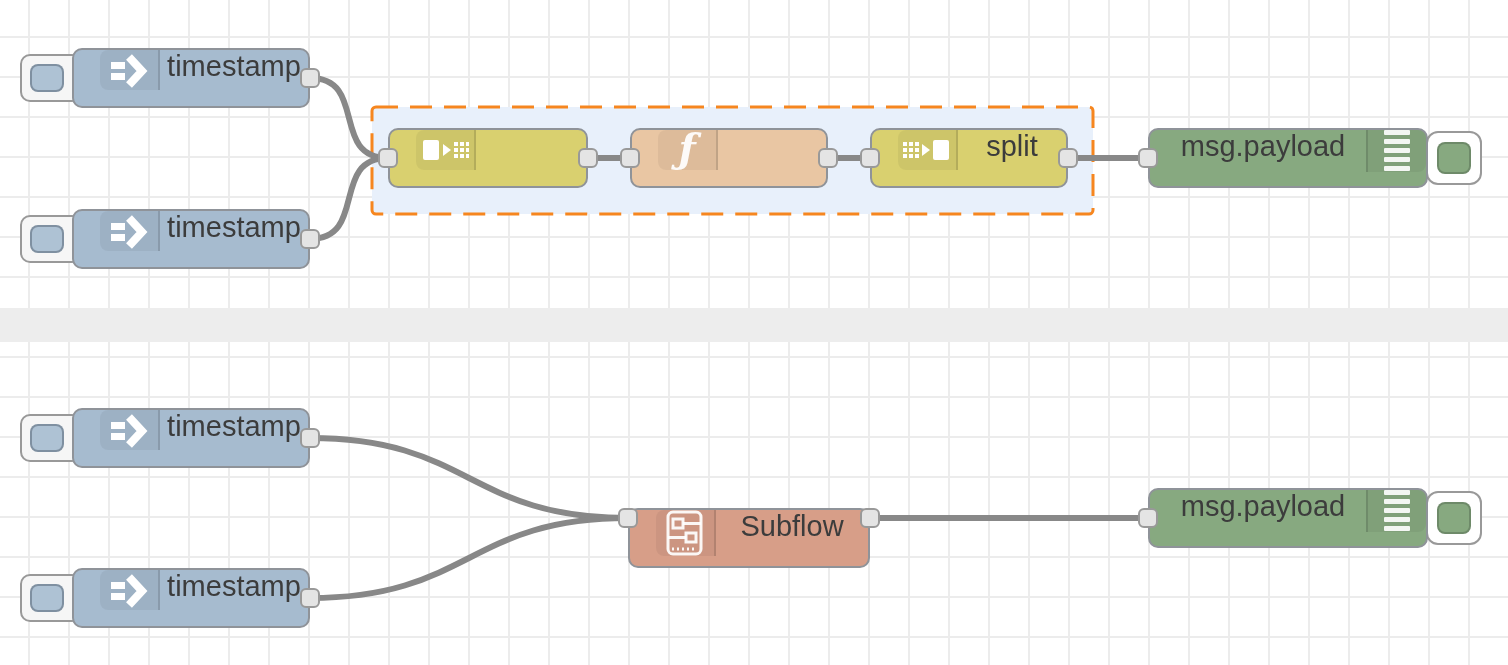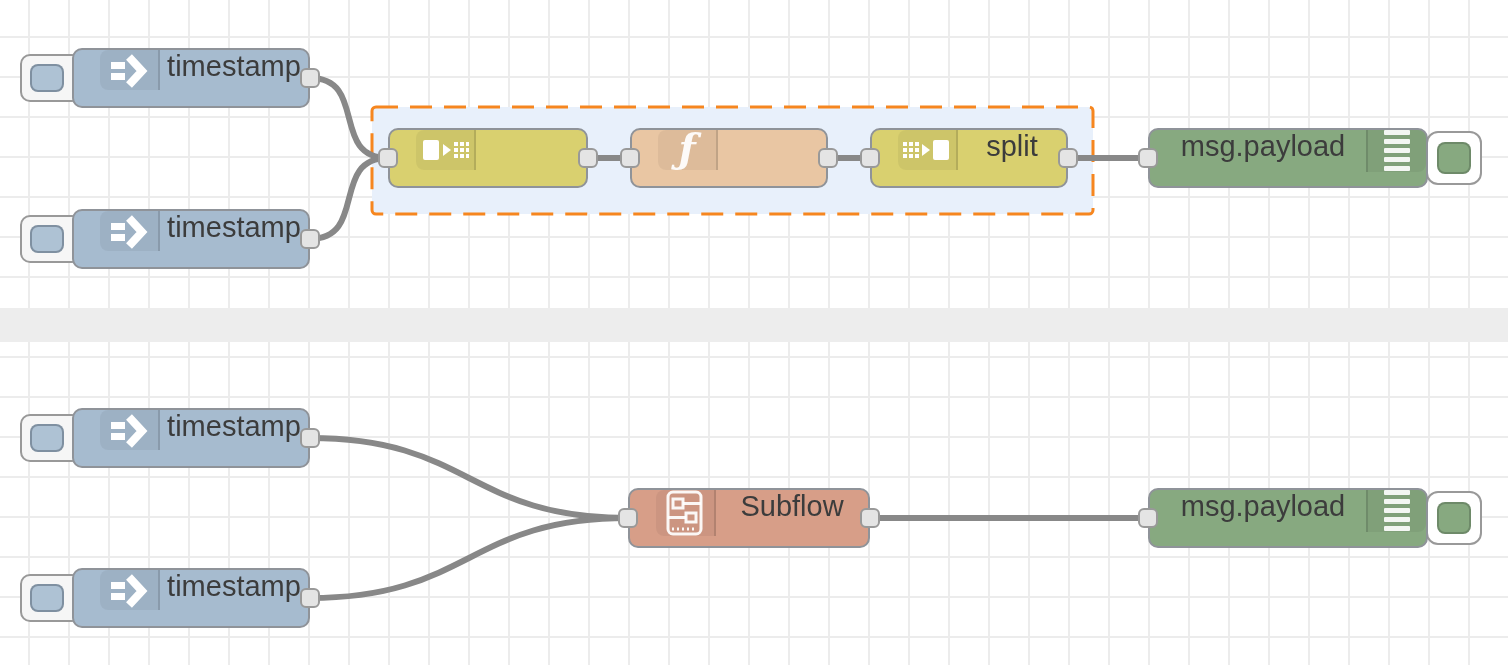--- a/index.html
+++ b/index.html
@@ -210,21 +210,21 @@
     <div class="shelf left">
       <svg width="40" height="40" viewBox="0 0 40 40">
         <rect x="2" y="12" width="14" height="7" fill="#fff"></rect>
         <rect x="2" y="23" width="14" height="7" fill="#fff"></rect>
         <polyline points="20,7 33,21 20,35" fill="none" stroke="#fff" stroke-width="8"></polyline>
       </svg>
     </div>
     <div class="label">timestamp</div>
   </div>
 
-  <div class="node subflow" style="left:628px;top:488px;width:242px">
+  <div class="node subflow" style="left:628px;top:508px;width:242px">
     <div class="shelf left">
       <svg width="40" height="46" viewBox="0 0 40 46" fill="none" stroke="rgba(255,255,255,0.92)" stroke-width="3">
         <rect x="3" y="2" width="33" height="42" rx="5"></rect>
         <rect x="8" y="9" width="10" height="9"></rect>
         <line x1="18" y1="13.5" x2="36" y2="13.5"></line>
         <line x1="3" y1="27.5" x2="21" y2="27.5"></line>
         <rect x="21" y="23" width="10" height="9"></rect>
         <line x1="7" y1="39" x2="32" y2="39" stroke-dasharray="2 3"></line>
       </svg>
     </div>

